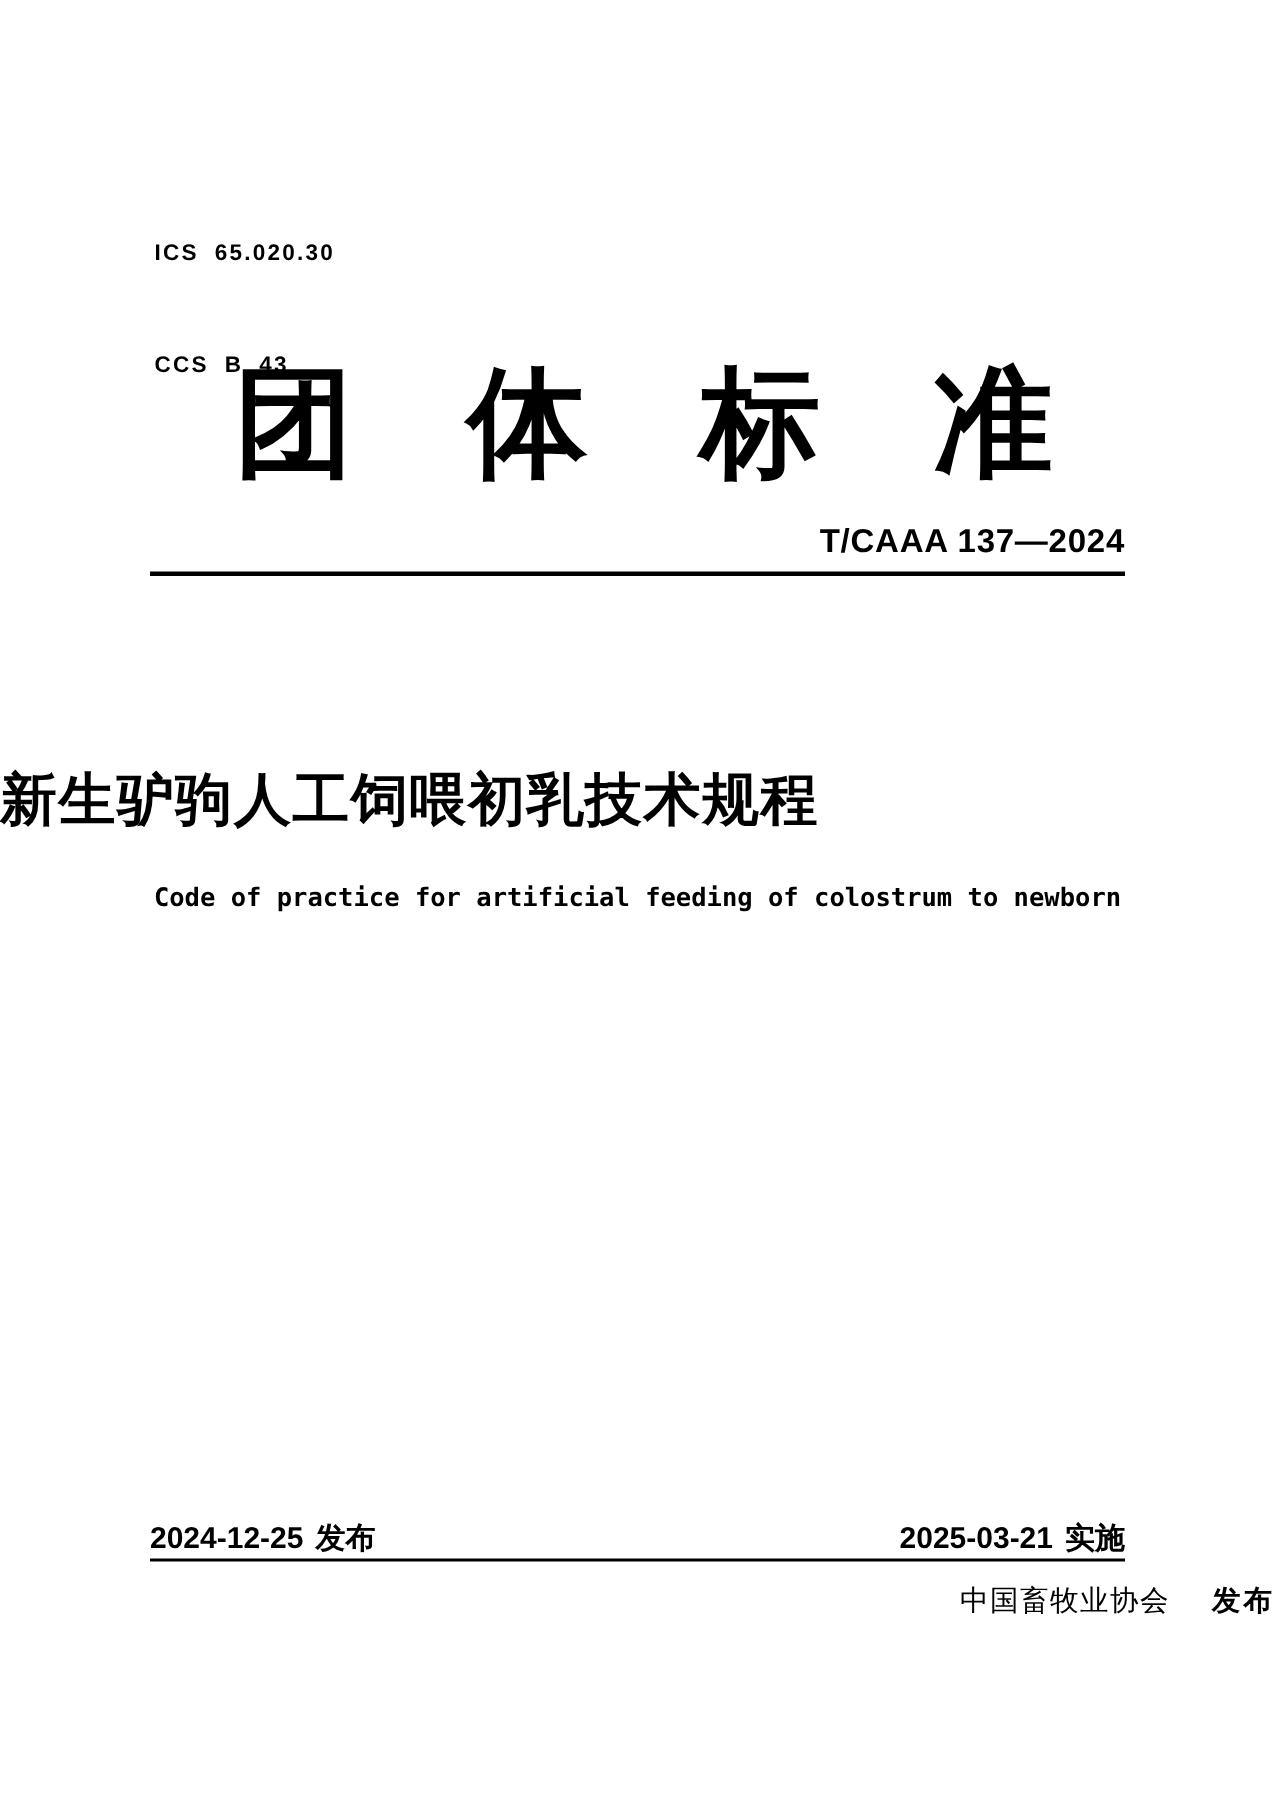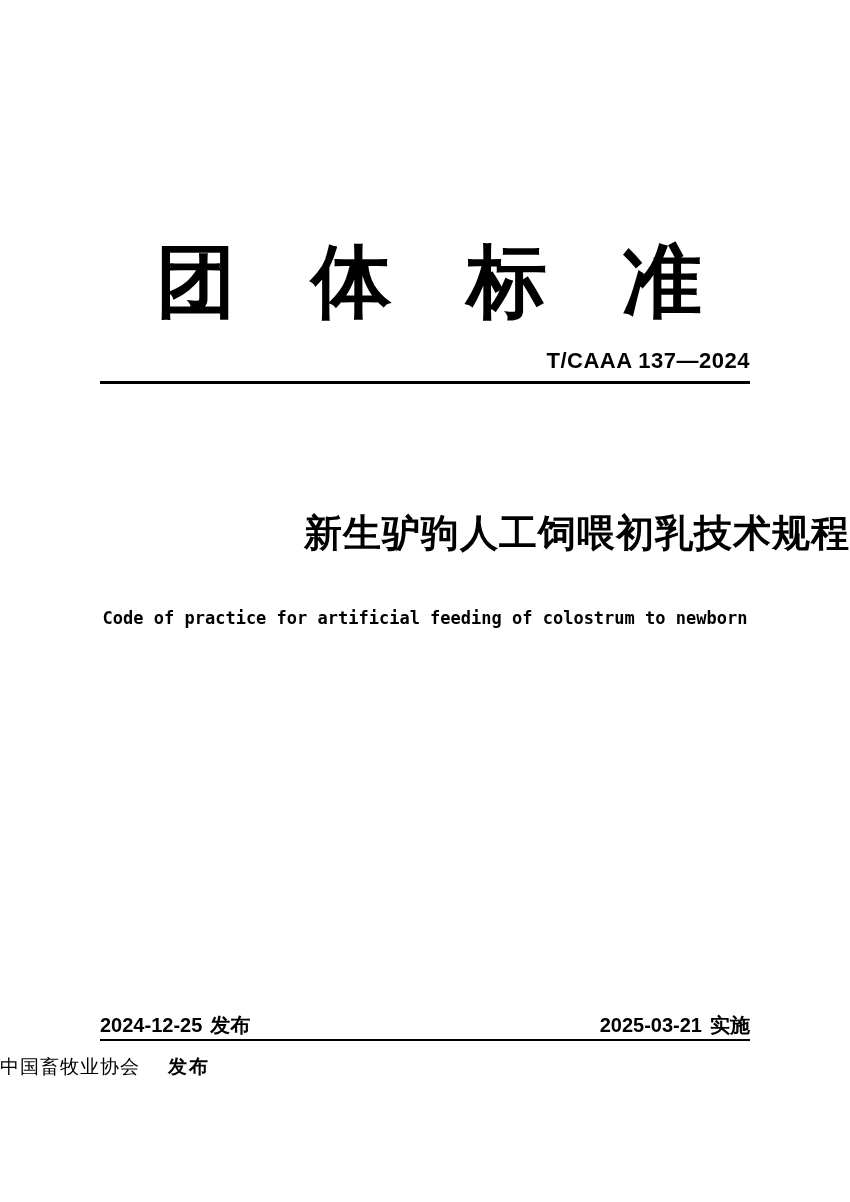--- a/index.html
+++ b/index.html
@@ -61,38 +61,37 @@
     height: 3px;
     background: #000000;
   }
 
   
   .title-zh {
     position: absolute;
     left: 0;
     top: 508px;
     width: 100%;
-    text-align: right;
+    text-align: left;
     font-size: 38px;
     font-weight: bold;
     letter-spacing: 1px;
   }
 
   
   .title-en {
     position: absolute;
     left: 0;
     top: 586px;
     width: 100%;
     text-align: center;
     font-family: "DejaVu Sans Mono", monospace;
     font-size: 17px;
     font-weight: bold;
     line-height: 26px;
-    margin-top: 19px;
   }
 
   
   .dates-row {
     position: absolute;
     left: 100px;
     top: 1012px;
     width: 650px;
     display: flex;
     justify-content: space-between;
@@ -116,38 +115,42 @@
     height: 2px;
     background: #000000;
   }
 
   
   .issuer-row {
     position: absolute;
     left: 0;
     top: 1054px;
     width: 100%;
-    text-align: left;
+    text-align: right;
     font-size: 19px;
   }
   .issuer-row .issuer-name {
     font-weight: normal;
     letter-spacing: 1px;
   }
   .issuer-row .issuer-action {
     font-weight: bold;
     margin-left: 28px;
     letter-spacing: 2px;
   }
 </style>
 </head>
 <body>
 
 <div class="page">
 
+  <div class="ics-block">
+    <div>ICS 65.020.30</div>
+    <div>CCS B 43</div>
+  </div>
 
   <div class="doc-type">
     <span>团</span>
     <span>体</span>
     <span>标</span>
     <span>准</span>
   </div>
 
   <div class="std-number">T/CAAA 137—2024</div>
 

